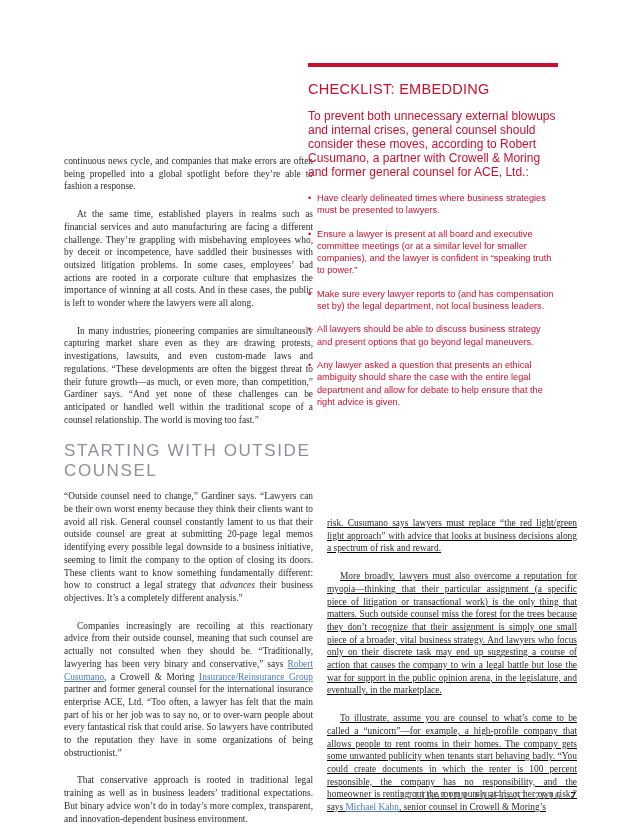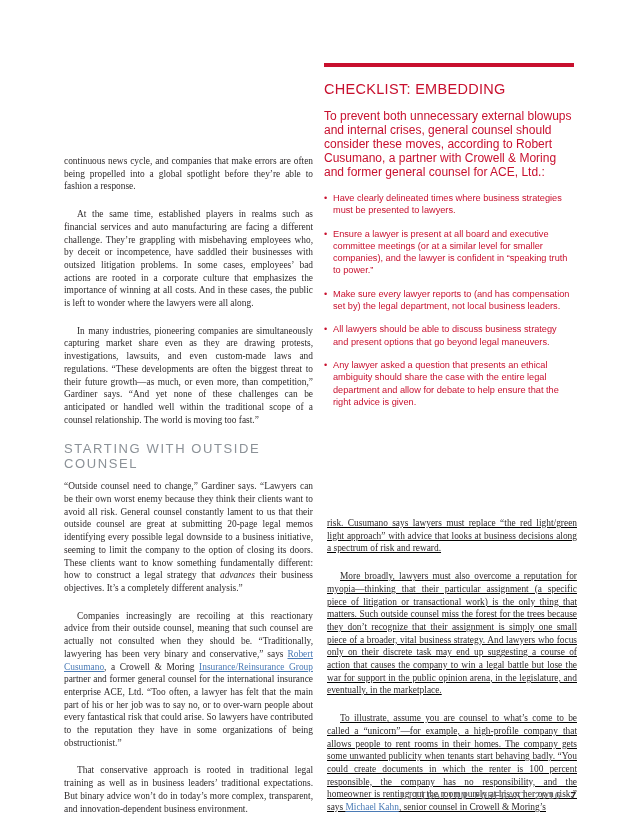--- a/index.html
+++ b/index.html
@@ -29,31 +29,31 @@
   .body em { font-style: italic; }
 
   .link {
     color: #4a7ab5;
     text-decoration: underline;
     cursor: pointer;
   }
 
   .section-heading {
     font-family: "Liberation Sans", sans-serif;
-    font-size: 13px;
+    font-size: 17px;
     font-weight: 400;
     color: #8b9197;
     letter-spacing: 1.6px;
     margin: 15px 0 9px 0;
   }
 
   
   .sidebar {
     position: absolute;
-    left: 324px;
+    left: 308px;
     top: 63px;
     width: 250px;
     font-family: "Liberation Sans", sans-serif;
     color: #c8102e;
   }
   .sidebar-bar {
     height: 4px;
     background: #c8102e;
     margin-bottom: 13px;
   }

